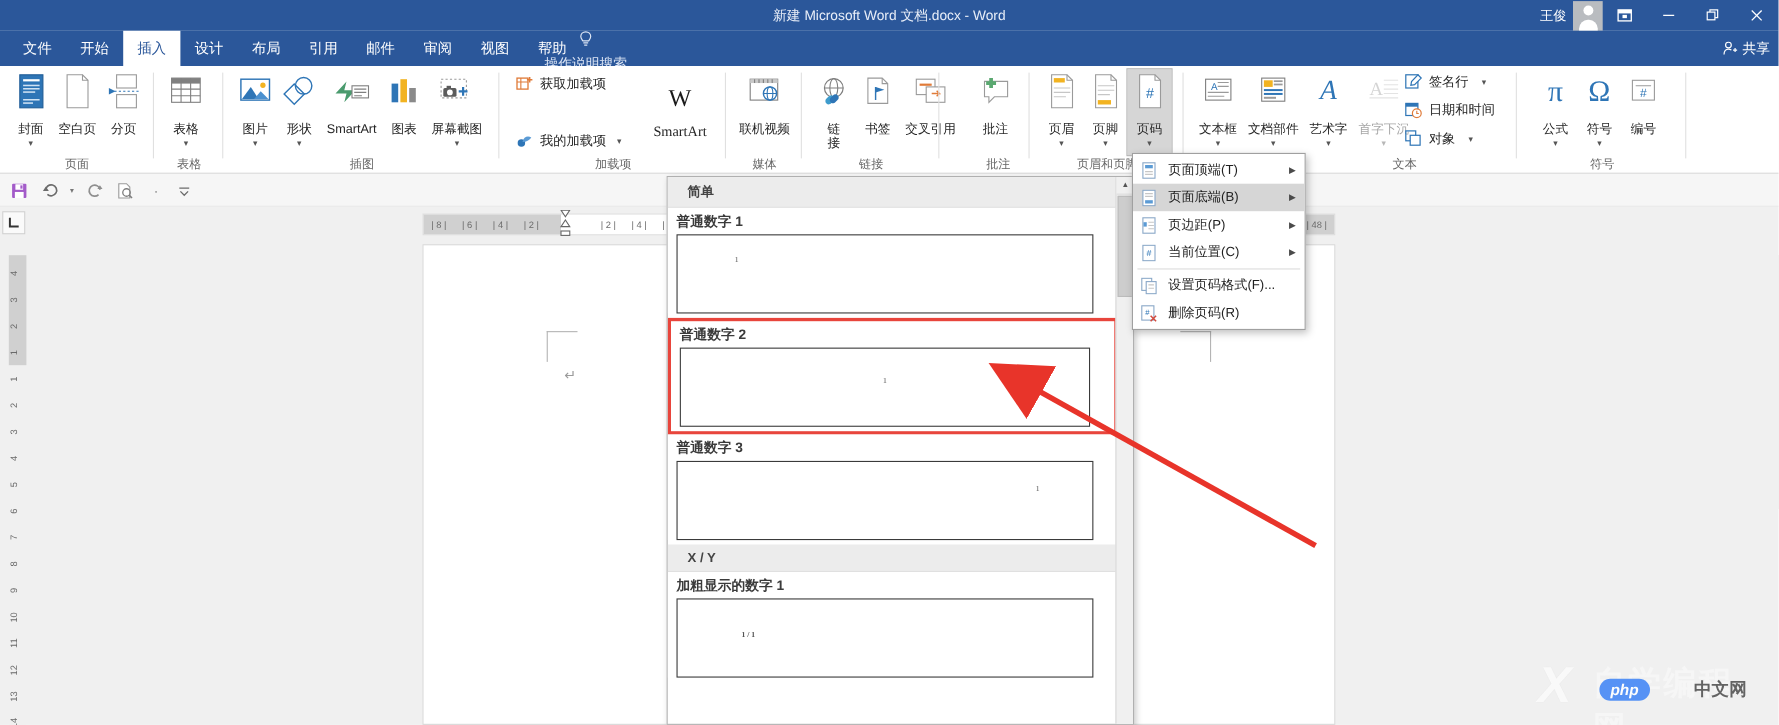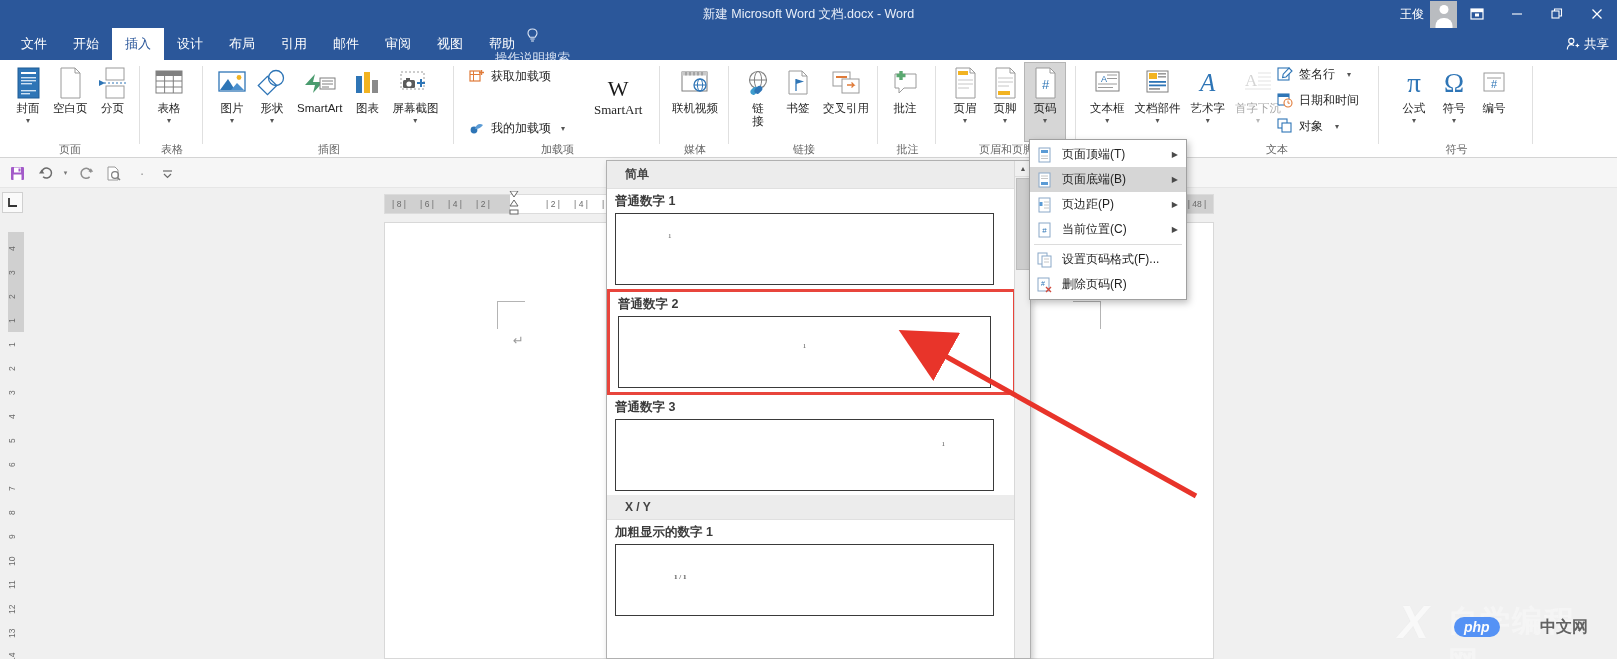--- a/index.html
+++ b/index.html
@@ -77,21 +77,21 @@
   .ritems { position: absolute; top: 3px; left: 0; display: flex; height: 78px; }
   .ritem {
     display: flex; flex-direction: column; align-items: center;
     padding: 3px 5px 0; min-width: 40px; cursor: default;
   }
   .ritem.selected { background: #d6d6d6; outline: 1px solid #b5b5b5; }
   .ritem.disabled { opacity: .42; }
   .ritem .ico { height: 34px; display: flex; align-items: center; justify-content: center; }
   .ritem .lbl {
     font-size: 11.5px; color: #262626; text-align: center; line-height: 13px;
-    margin-top: 2px; white-space: nowrap;
+    margin-top: 12px; white-space: nowrap;
   }
   .ritem .lbl.two { white-space: normal; width: 22px; }
   .caret { font-size: 8px; color: #555; line-height: 9px; margin-top: 1px; }
 
   
   .rlist { display: flex; flex-direction: column; justify-content: space-between; height: 78px; padding-top: 2px; }
   .rrow {
     display: flex; align-items: center; gap: 6px; padding: 2px 6px 2px 3px;
     font-size: 12px; color: #262626; height: 24px; white-space: nowrap;
   }
@@ -483,21 +483,21 @@
               <line x1="14" y1="16" x2="26" y2="16" stroke="#2e75b6" stroke-width="1"></line>
             </svg>
           </span>
           <span class="lbl">联机视频</span>
         </div>
       </div>
       <div class="glabel">媒体</div>
       <div class="divider"></div>
     </div>
 
-    <div class="rgroup" style="left:730px;width:148px">
+    <div class="rgroup" style="left:730px;width:124px">
       <div class="ritems" style="left:8px">
         <div class="ritem">
           <span class="ico">
             <svg width="30" height="28" viewBox="0 0 30 28">
               <circle cx="15" cy="11" r="8.5" fill="none" stroke="#7f7f7f" stroke-width="1.1"></circle>
               <ellipse cx="15" cy="11" rx="3.6" ry="8.5" fill="none" stroke="#7f7f7f" stroke-width="1"></ellipse>
               <line x1="6.5" y1="11" x2="23.5" y2="11" stroke="#7f7f7f"></line>
               <path d="M10 19 a3 3 0 1 1 4.4 4 l-1.6 1.6 a3 3 0 1 1-4.4-4 Z" fill="#3e9ccd"></path>
               <path d="M14 18 a3 3 0 1 1 4.4 4 l-1.6 1.6 a3 3 0 1 1-4.4-4 Z" fill="#2e75b6"></path>
             </svg>

